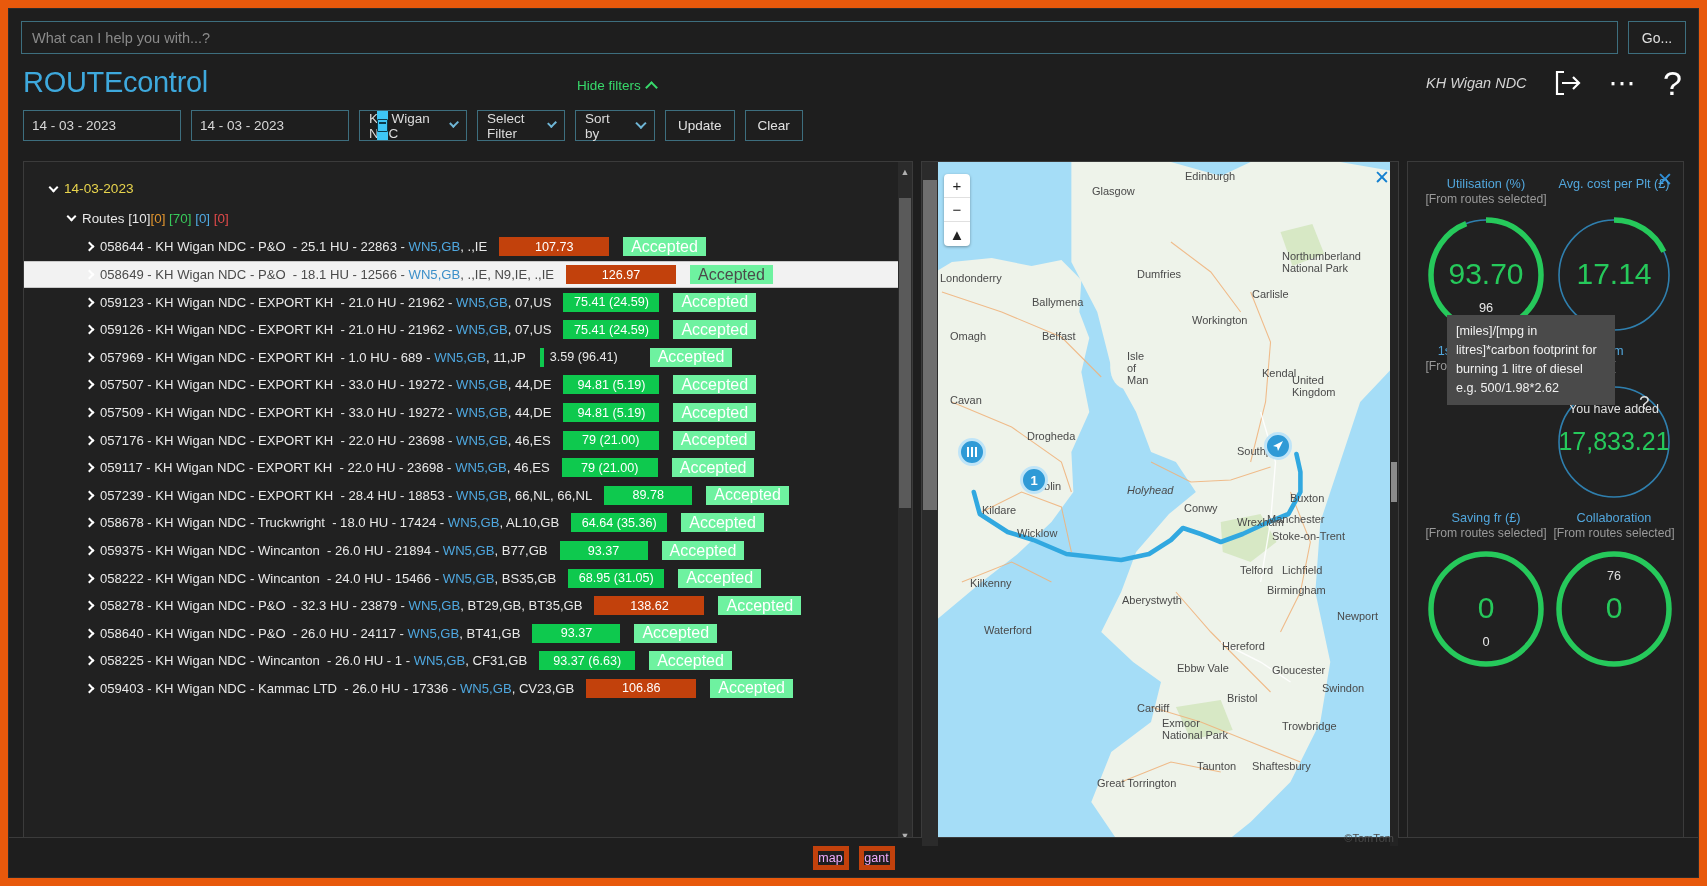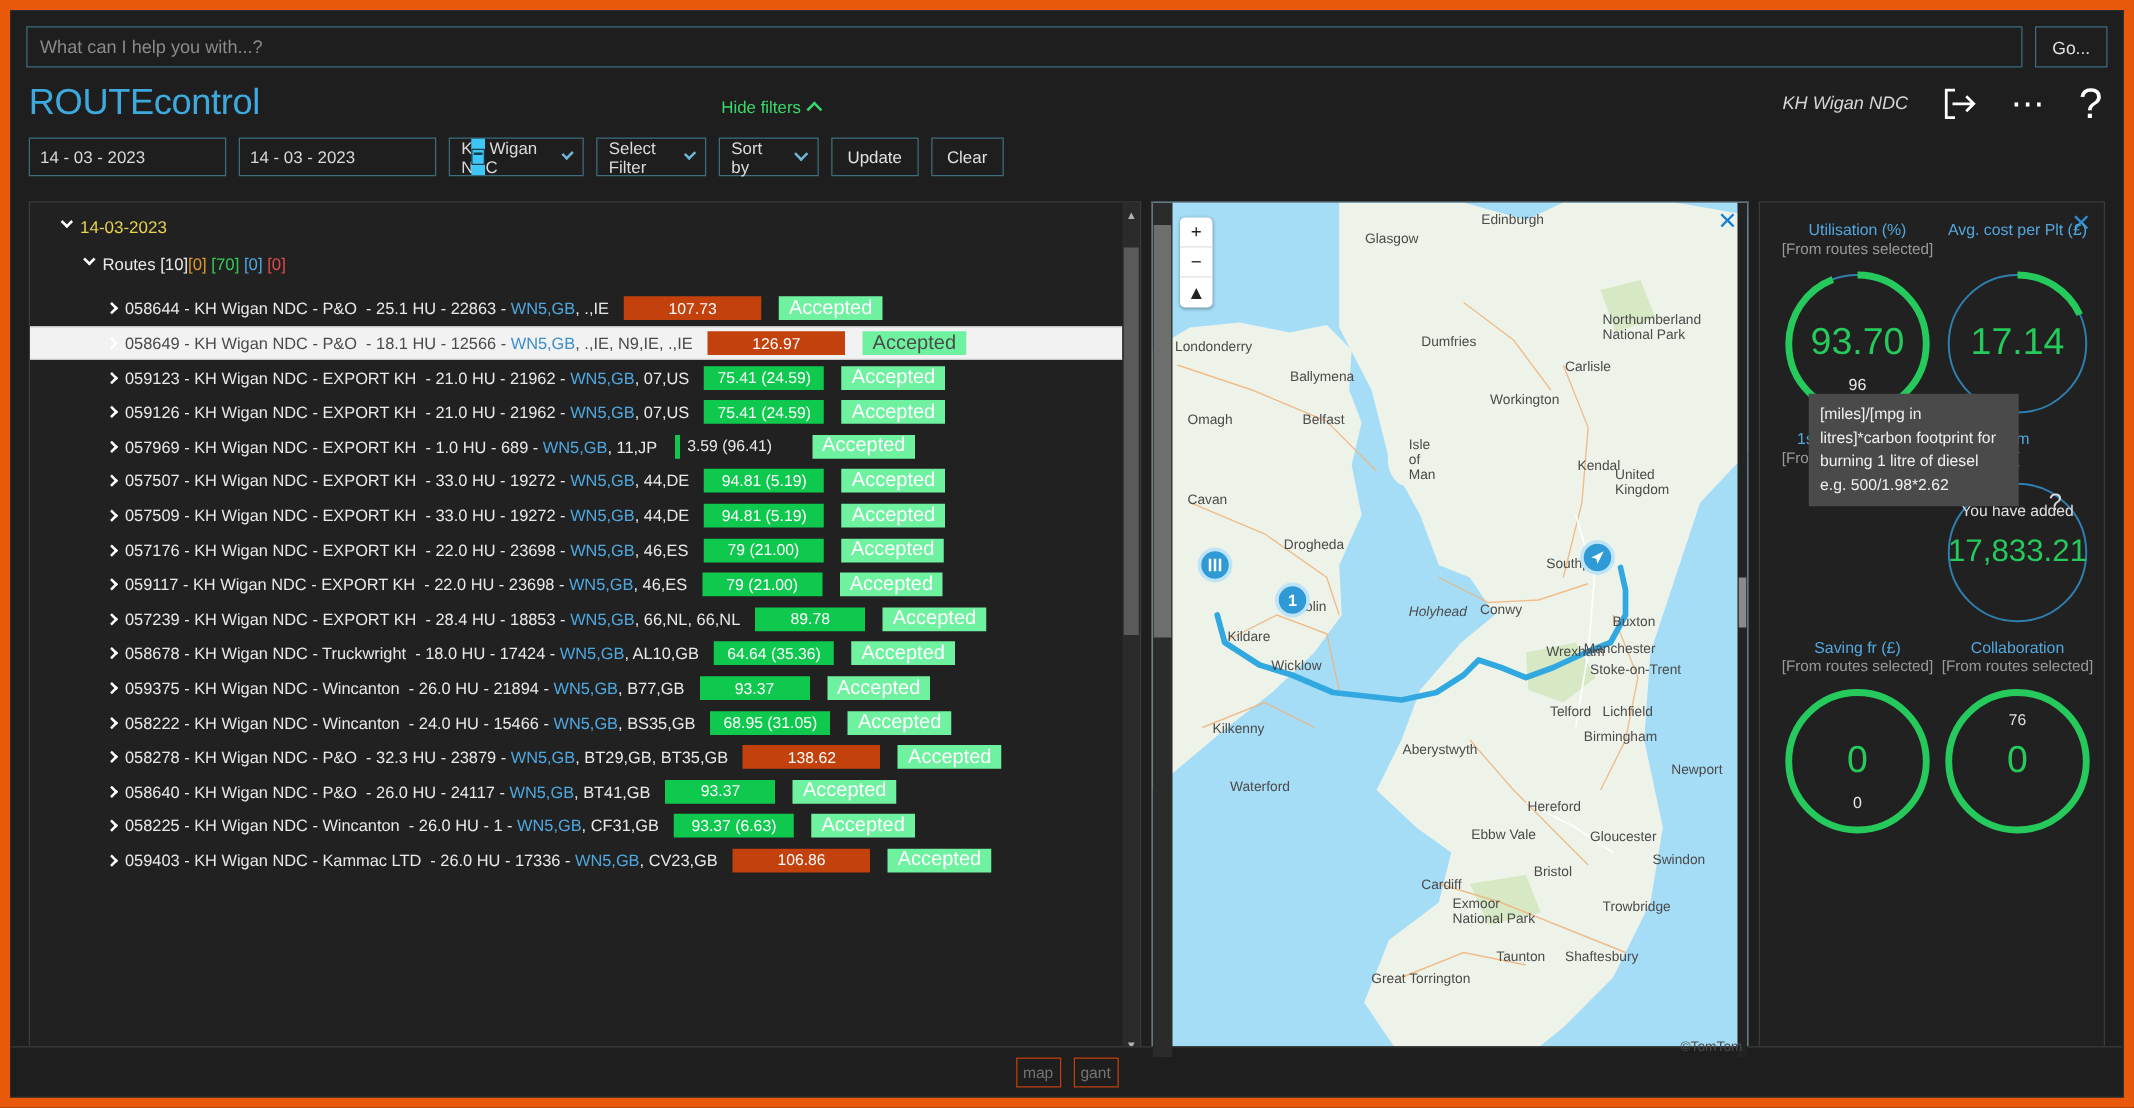--- a/index.html
+++ b/index.html
@@ -172,21 +172,21 @@
     position: relative;
     overflow: hidden;
   }
   .routes-scrollarea {
     position: absolute;
     left: 0; top: 0; right: 14px; bottom: 0;
     overflow: hidden;
     padding: 12px 0 0 0;
   }
   .tree-row {
-    display: flex; align-items: flex-start;
+    display: flex; align-items: center;
     height: 29.6px;
     font-size: 13.4px;
     color: #e6e6e6;
     padding-left: 18px;
     white-space: nowrap;
   }
   .tw { width: 22px; flex: 0 0 22px; display:flex; align-items:center; justify-content:center; cursor:pointer;}
   .caret-r {
     width: 7px; height: 7px;
     border-right: 2px solid #ffffff;
@@ -390,23 +390,23 @@
   
   .bottombar {
     position:absolute;
     left:0; right:0; bottom:0; height: 40px;
     display:flex; align-items:center; justify-content:center; gap:10px;
     background:#1e1e1e;
     border-top: 1px solid #3b3b3b;
   }
   .bb-btn {
     width: 36px; height: 24px;
-    border: 1px solid #c2410c;
+    border: 5px solid #c2410c;
     background:#1e1e1e;
-    color:#737373;
+    color:#f0abfc;
     font-size: 12.5px;
     cursor:pointer;
     font-family: "Liberation Sans", sans-serif;
   }
 </style>
 </head>
 <body>
 
 <div id="app">
 
@@ -781,21 +781,21 @@
           </div>
           <div class="map-label" style="left:108px;top:318px;">
             <div>Dublin</div>
           </div>
           <div class="map-label" style="left:205px;top:322px;font-style:italic;">
             <div>Holyhead</div>
           </div>
           <div class="map-label" style="left:60px;top:342px;">
             <div>Kildare</div>
           </div>
-          <div class="map-label" style="left:262px;top:320px;">
+          <div class="map-label" style="left:262px;top:340px;">
             <div>Conwy</div>
           </div>
           <div class="map-label" style="left:368px;top:330px;">
             <div>Buxton</div>
           </div>
           <div class="map-label" style="left:95px;top:365px;">
             <div>Wicklow</div>
           </div>
           <div class="map-label" style="left:315px;top:354px;">
             <div>Wrexham</div>

